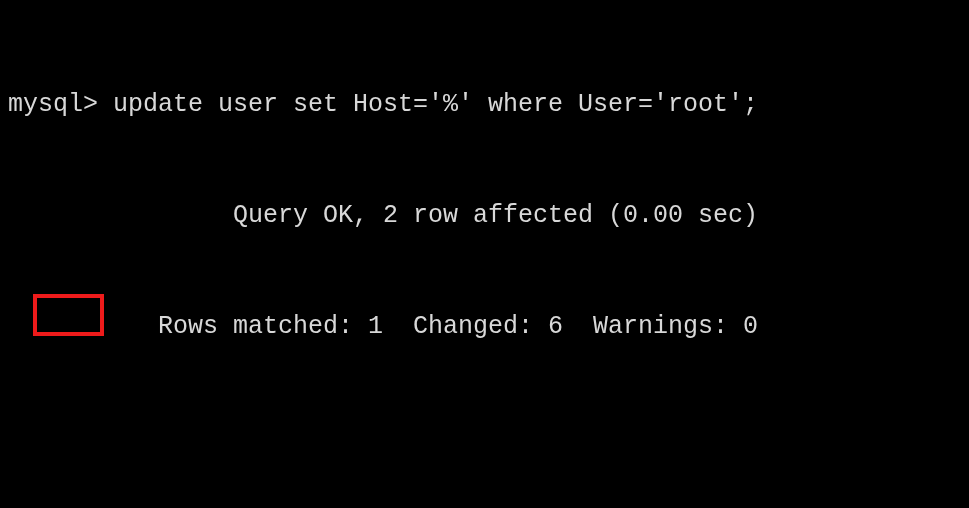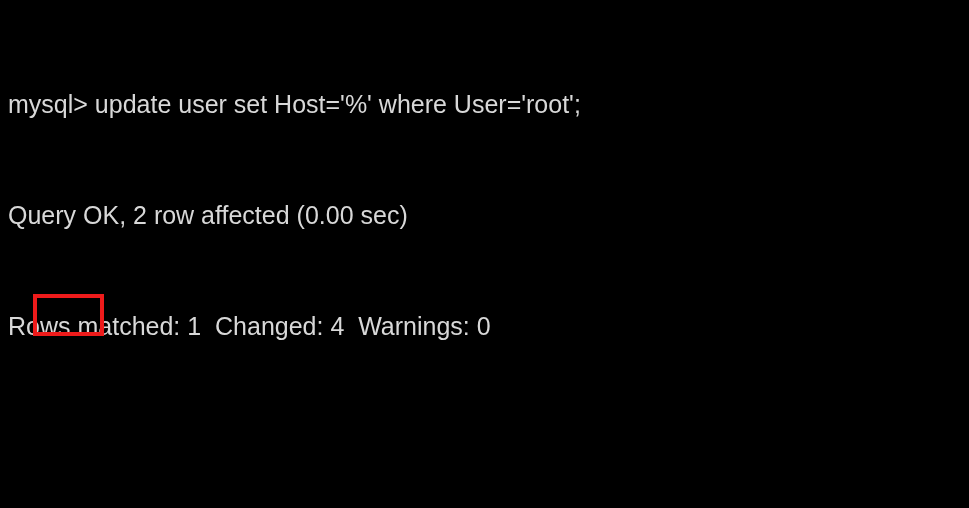--- a/index.html
+++ b/index.html
@@ -7,25 +7,26 @@
     margin: 0;
     padding: 0;
     background: #000000;
   }
   #terminal {
     position: relative;
     width: 969px;
     height: 508px;
     background: #000000;
     overflow: hidden;
-    font-family: Liberation Sans, sans-serif;
+    font-family: Liberation Mono, monospace;
     font-size: 25px;
     line-height: 37px;
     letter-spacing: 0;
     color: #d8d8d8;
+    text-align: right;
     -webkit-font-smoothing: none;
   }
   #screen {
     position: absolute;
     left: 8px;
     top: 12px;
     white-space: pre;
     margin: 0;
     padding: 0;
     font-family: inherit;
@@ -55,21 +56,21 @@
   }
 </style>
 </head>
 <body>
 
 <div id="terminal" style="background: rgb(0, 0, 0); color: rgb(216, 216, 216);">
 
   <div id="screen">
     <span class="line">mysql&gt; update user set Host='%' where User='root';</span>
     <span class="line">Query OK, 2 row affected (0.00 sec)</span>
-    <span class="line">Rows matched: 1  Changed: 4  Warnings: 0</span>
+    <span class="line">Rows matched: 1  Changed: 6  Warnings: 0</span>
     <span class="line blank"></span>
     
     
     
     
     
     
     
     
     

